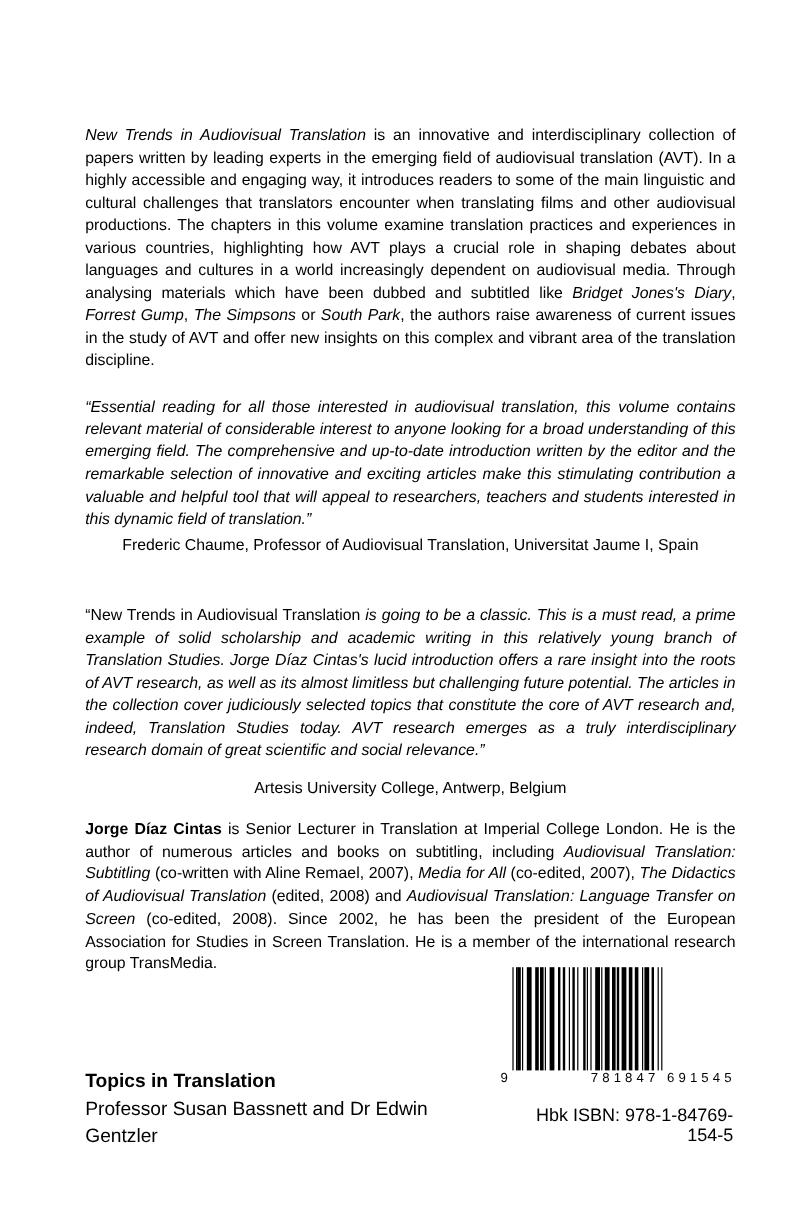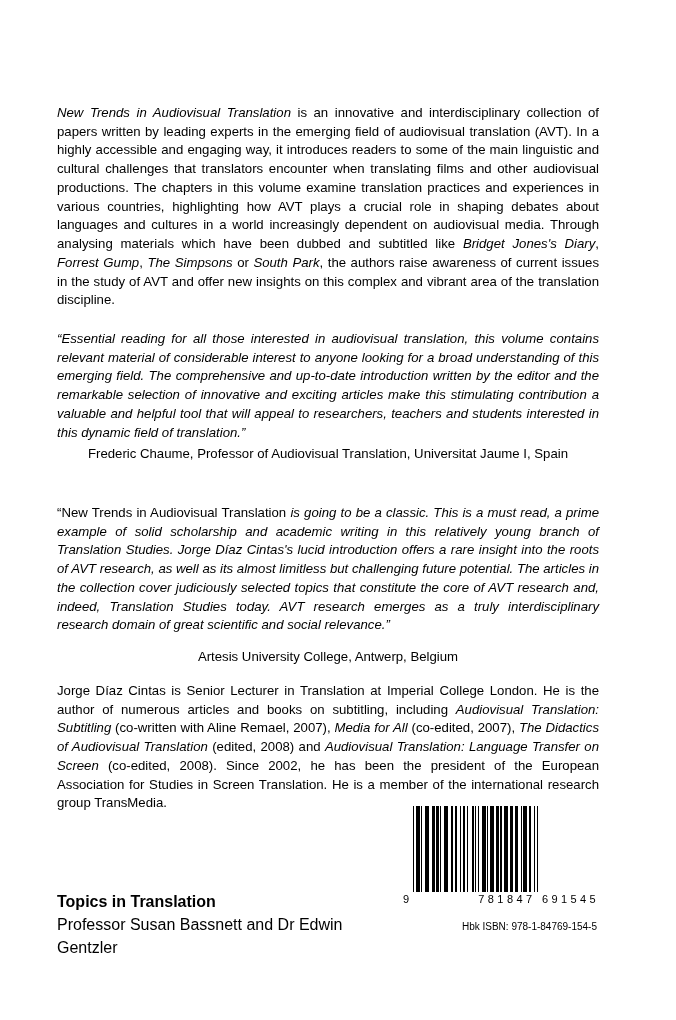--- a/index.html
+++ b/index.html
@@ -10,39 +10,39 @@
   body {
     width: 676px;
     height: 1020px;
     font-family: "Liberation Sans", sans-serif;
     color: #000000;
     position: relative;
     overflow: hidden;
   }
   .page {
     position: absolute;
-    left: 57px;
+    left: 71px;
     top: 0;
     width: 542px;
     height: 796px;
   }
   p {
     margin: 0;
     text-align: justify;
     font-size: 13.2px;
     line-height: 1.42;
   }
   .blurb {
     position: absolute;
     top: 104px;
     left: 0;
     width: 542px;
   }
   .it { font-style: italic; }
-  .bd { font-weight: normal; }
+  .bd { font-weight: bold; }
 
   .quote1 {
     position: absolute;
     top: 330px;
     left: 0;
     width: 542px;
     font-style: italic;
   }
   .attrib {
     text-align: center;
@@ -107,21 +107,21 @@
     justify-content: space-between;
     width: 196px;
     font-size: 11px;
     letter-spacing: 0.5px;
     margin-top: 1px;
     font-family: "Liberation Sans", sans-serif;
   }
   .barcode-digits .lead { margin-right: 4px; }
   .isbn {
     margin-top: 16px;
-    font-size: 10px;
+    font-size: 15px;
     text-align: right;
     padding-right: 2px;
   }
 </style>
 </head>
 <body>
 
 <div class="page">
 
   <div class="blurb">

